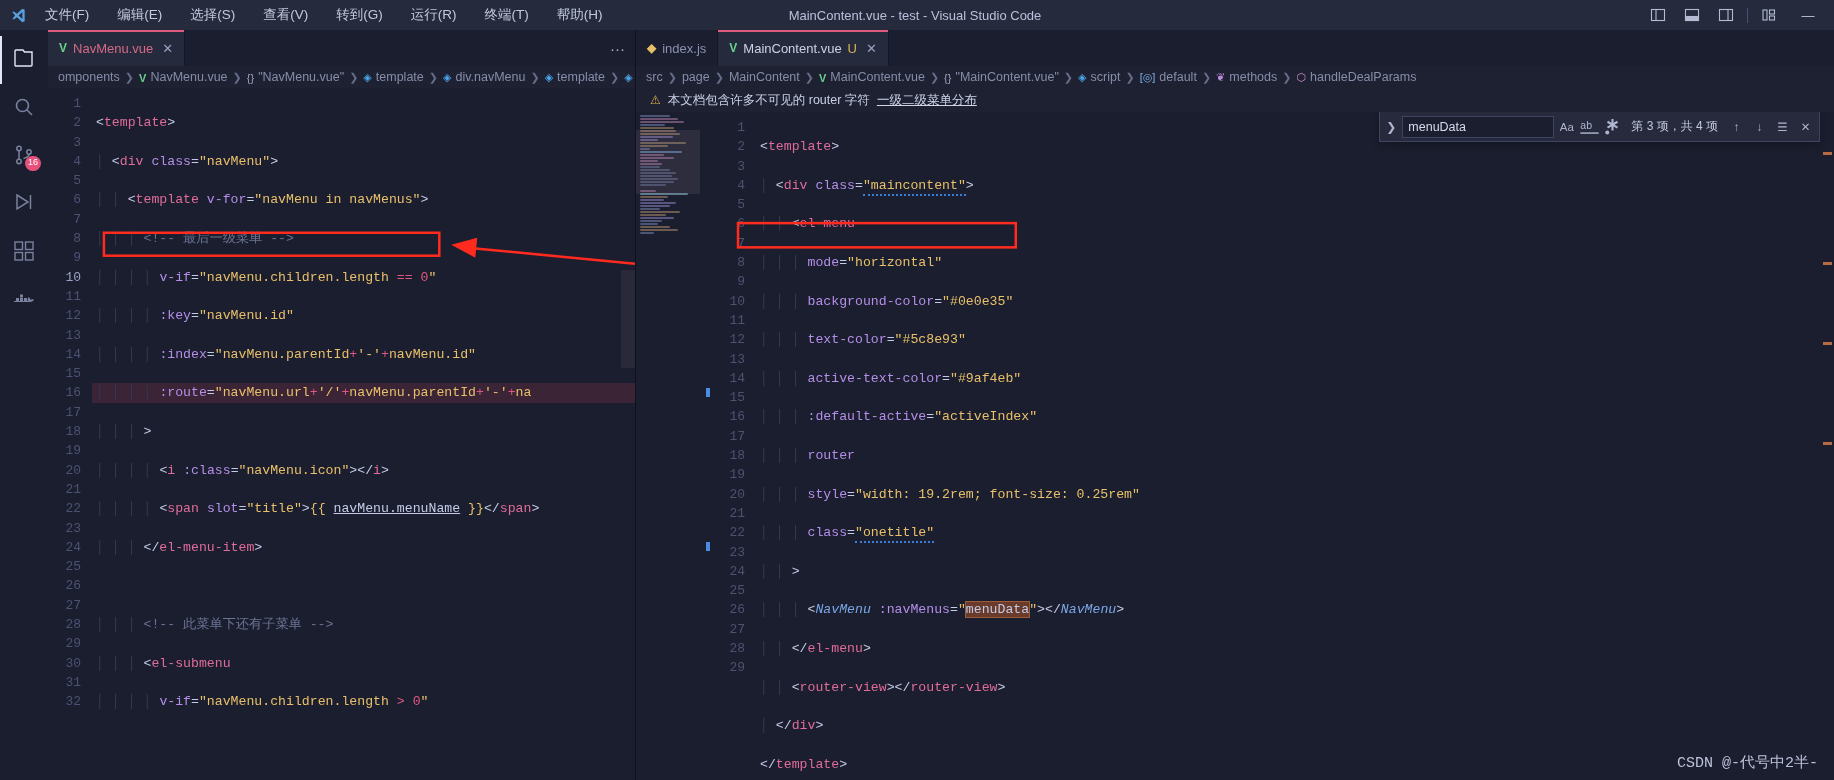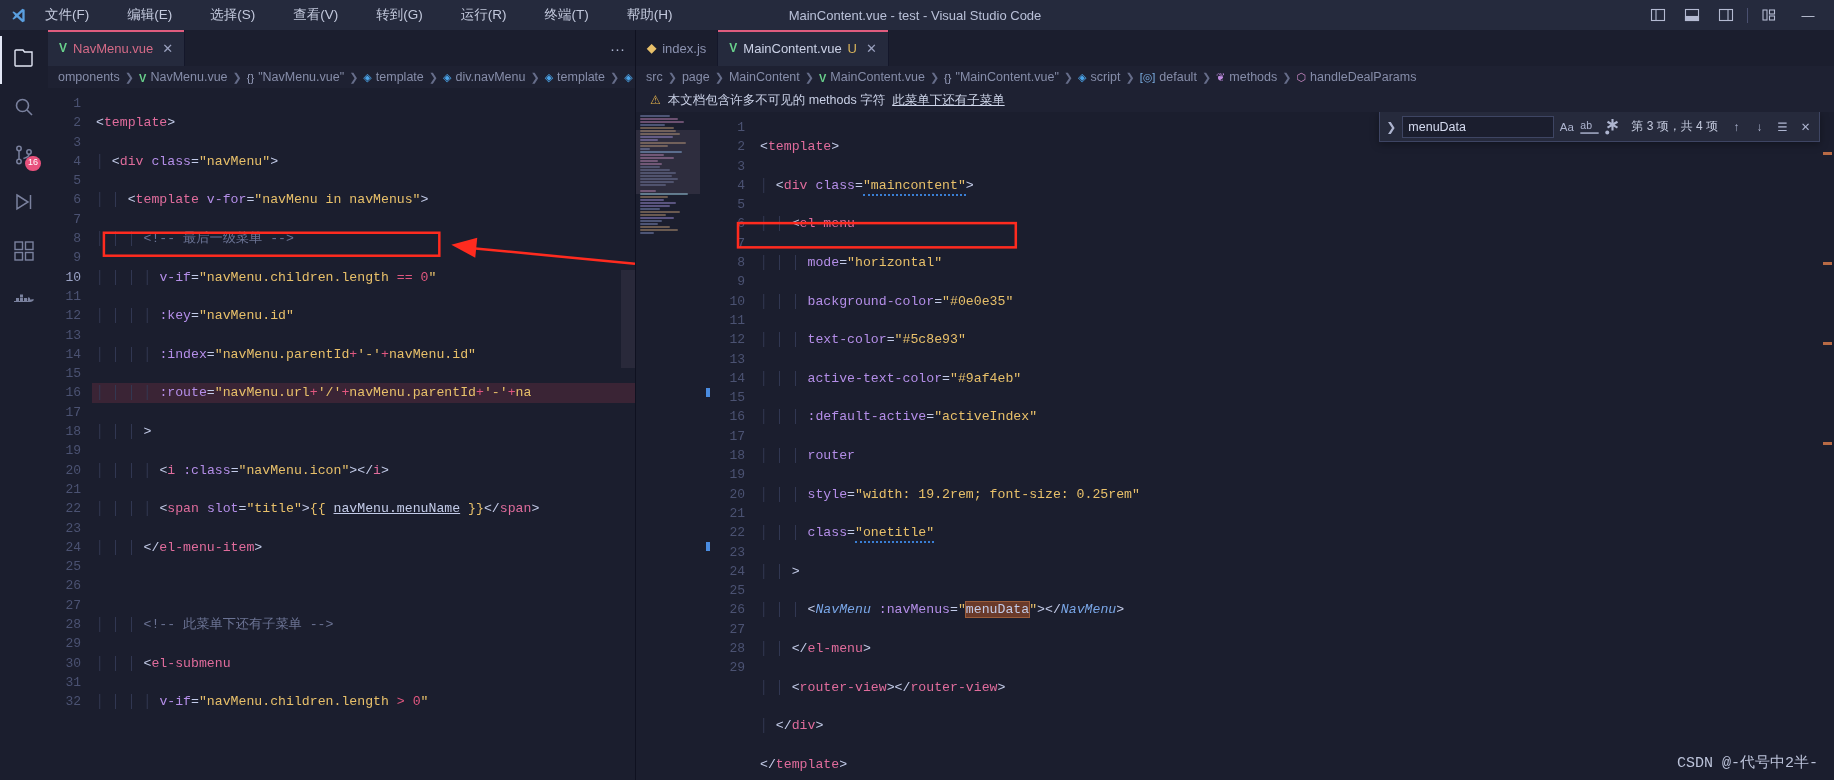--- a/index.html
+++ b/index.html
@@ -13,21 +13,21 @@
   }
   .app { width:1834px; height:780px; display:flex; flex-direction:column; background:#1b1e2e; }
 
   
   .titlebar {
     height:30px; min-height:30px; background:#252a3d; display:flex; align-items:center;
     position:relative; color:#b6bcd4; font-size:13.5px;
   }
   .vs-logo { width:36px; display:flex; align-items:center; justify-content:center; }
   .vs-logo svg { width:17px; height:17px; }
-  .menu { display:flex; align-items:center; gap:20px;justify-content:center; }
+  .menu { display:flex; align-items:center; gap:10px;justify-content:center; }
   .menu-item { padding:3px 9px; font-size:13.5px; color:#c3c9dd; white-space:nowrap; cursor:default; }
   .win-title {
     position:absolute; left:0; right:4px; text-align:center; font-size:13px; color:#b9c0d8;
     pointer-events:none;
   }
   .tb-right { margin-left:auto; display:flex; align-items:center; height:100%; padding-right:4px; z-index:2; }
   .tb-icon { width:34px; height:30px; display:flex; align-items:center; justify-content:center; color:#b4bad2; }
   .tb-icon svg { width:16px; height:16px; }
   .tb-sep { width:1px; height:15px; background:#4a5070; margin:0 4px; }
   .win-ctrl { width:44px; height:30px; display:flex; align-items:center; justify-content:center; color:#c3c9dd; font-size:13px;}
@@ -450,22 +450,22 @@
             </span>
           <span class="bc-sep">❯</span>
           <span class="bc">
               <span class="bc-ic ic-box">⬡</span>
               <span>handleDealParams</span>
             </span>
         </div>
 
         <div class="warnbar">
           <span class="warn-ic">⚠</span>
-          <span>本文档包含许多不可见的 methods 字符</span>
-          <span class="warn-link">此菜单下还有子菜单</span>
+          <span>本文档包含许多不可见的 router 字符</span>
+          <span class="warn-link">一级二级菜单分布</span>
         </div>
 
         <div class="codewrap">
 
           <div class="minimap">
             <div class="mm-slider" style="top:18px;height:64px;"></div>
             <div style="padding-top:2px;">
               <div class="mm-line" style="width:30px;background:#4d5576;"></div>
               <div class="mm-line" style="width:38px;background:#6b5070;"></div>
               <div class="mm-line" style="width:44px;background:#6b5070;"></div>

